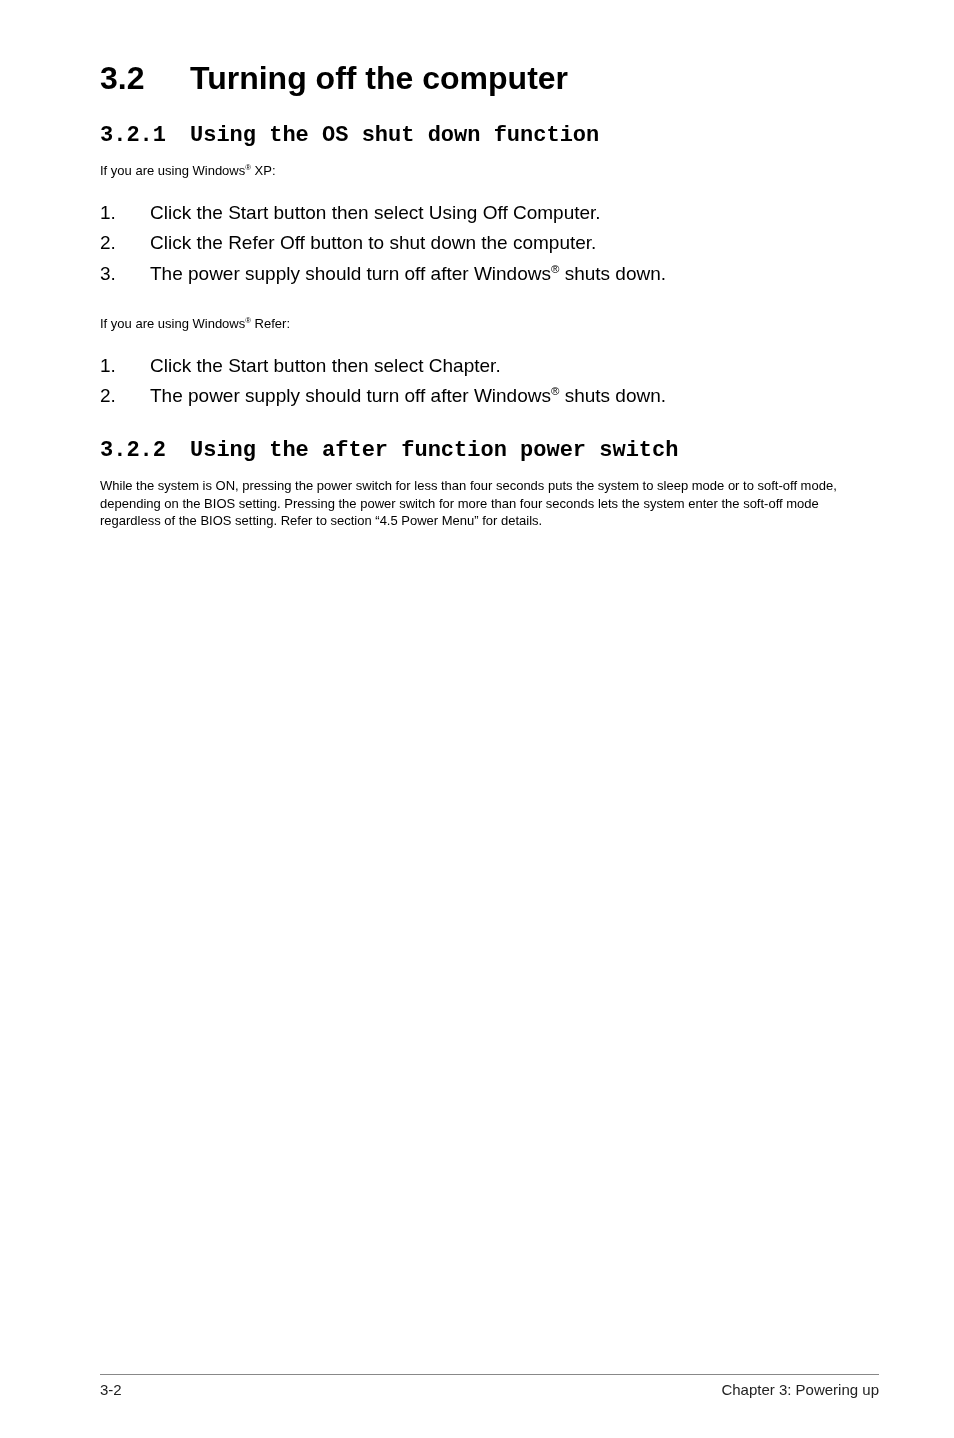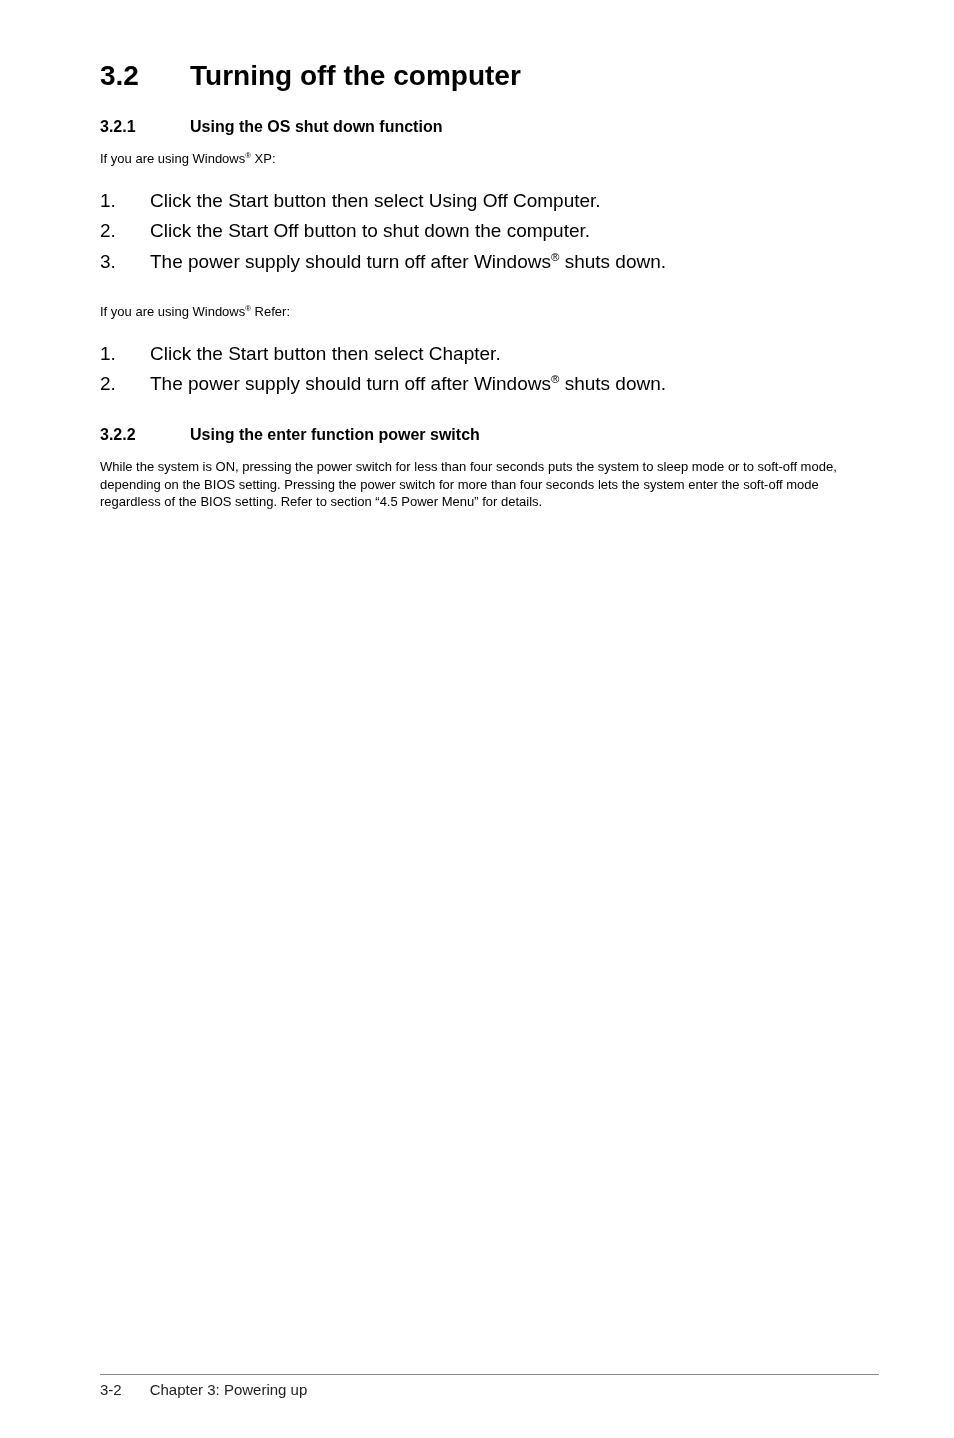--- a/index.html
+++ b/index.html
@@ -7,28 +7,28 @@
   body {
     font-family: Arial, Helvetica, sans-serif;
     background: #fff;
     color: #000;
     padding: 60px 75px 40px 100px;
     position: relative;
   }
   .main-heading {
     font-family: Verdana, Geneva, sans-serif;
     font-weight: bold;
-    font-size: 28px;
+    font-size: 32px;
     margin-bottom: 26px;
   }
   .main-heading .num { display: inline-block; min-width: 90px; }
   .sub-heading {
-    font-family: Liberation Sans, sans-serif;
+    font-family: Liberation Mono, monospace;
     font-weight: bold;
-    font-size: 16px;
+    font-size: 22px;
     margin-top: 10px;
     margin-bottom: 14px;
   }
   .sub-heading .num { display: inline-block; min-width: 90px; }
   .para {
     font-size: 13px;
     line-height: 1.35;
     margin-bottom: 20px;
   }
   .list {
@@ -51,21 +51,21 @@
     right: 75px;
     bottom: 40px;
   }
   .footer .rule {
     border: none;
     border-top: 1px solid #888;
     margin-bottom: 6px;
   }
   .footer .row {
     display: flex;
-    justify-content: flex-start;
+    justify-content: space-between;
     font-size: 15px;
     color: #222;
     gap: 28px;
   }
 </style>
 </head>
 <body>
 
 <h1 class="main-heading">
   <span class="num">3.2</span><span>Turning off the computer</span>
@@ -79,21 +79,21 @@
   <span>If you are using Windows</span><sup>®</sup><span> XP:</span>
 </p>
 
 <ol class="list">
   <li>
     <span class="num">1.</span>
     <span class="txt"><span>Click the </span><b>Start</b><span> button then select </span><b>Using Off Computer</b><span>.</span></span>
   </li>
   <li>
     <span class="num">2.</span>
-    <span class="txt"><span>Click the </span><b>Start Off</b><span> button to shut down the computer.</span></span>
+    <span class="txt"><span>Click the </span><b>Refer Off</b><span> button to shut down the computer.</span></span>
   </li>
   <li>
     <span class="num">3.</span>
     <span class="txt"><span>The power supply should turn off after Windows</span><sup>®</sup><span> shuts down.</span></span>
   </li>
 </ol>
 
 <p class="para">
   <span>If you are using Windows</span><sup>®</sup><span> Refer:</span>
 </p>
@@ -103,21 +103,21 @@
     <span class="num">1.</span>
     <span class="txt"><span>Click the </span><b>Start</b><span> button then select </span><b>Chapter</b><span>.</span></span>
   </li>
   <li>
     <span class="num">2.</span>
     <span class="txt"><span>The power supply should turn off after Windows</span><sup>®</sup><span> shuts down.</span></span>
   </li>
 </ol>
 
 <h2 class="sub-heading" style="margin-top:26px;">
-  <span class="num">3.2.2</span><span>Using the enter function power switch</span>
+  <span class="num">3.2.2</span><span>Using the after function power switch</span>
 </h2>
 
 <p class="para">While the system is ON, pressing the power switch for less than four seconds puts the system to sleep mode or to soft-off mode, depending on the BIOS setting. Pressing the power switch for more than four seconds lets the system enter the soft-off mode regardless of the BIOS setting. Refer to section  “4.5 Power Menu” for details.</p>
 
 <div class="footer">
   <hr class="rule">
   <div class="row">
     <span>3-2</span>
     <span>Chapter 3: Powering up</span>
   </div>

